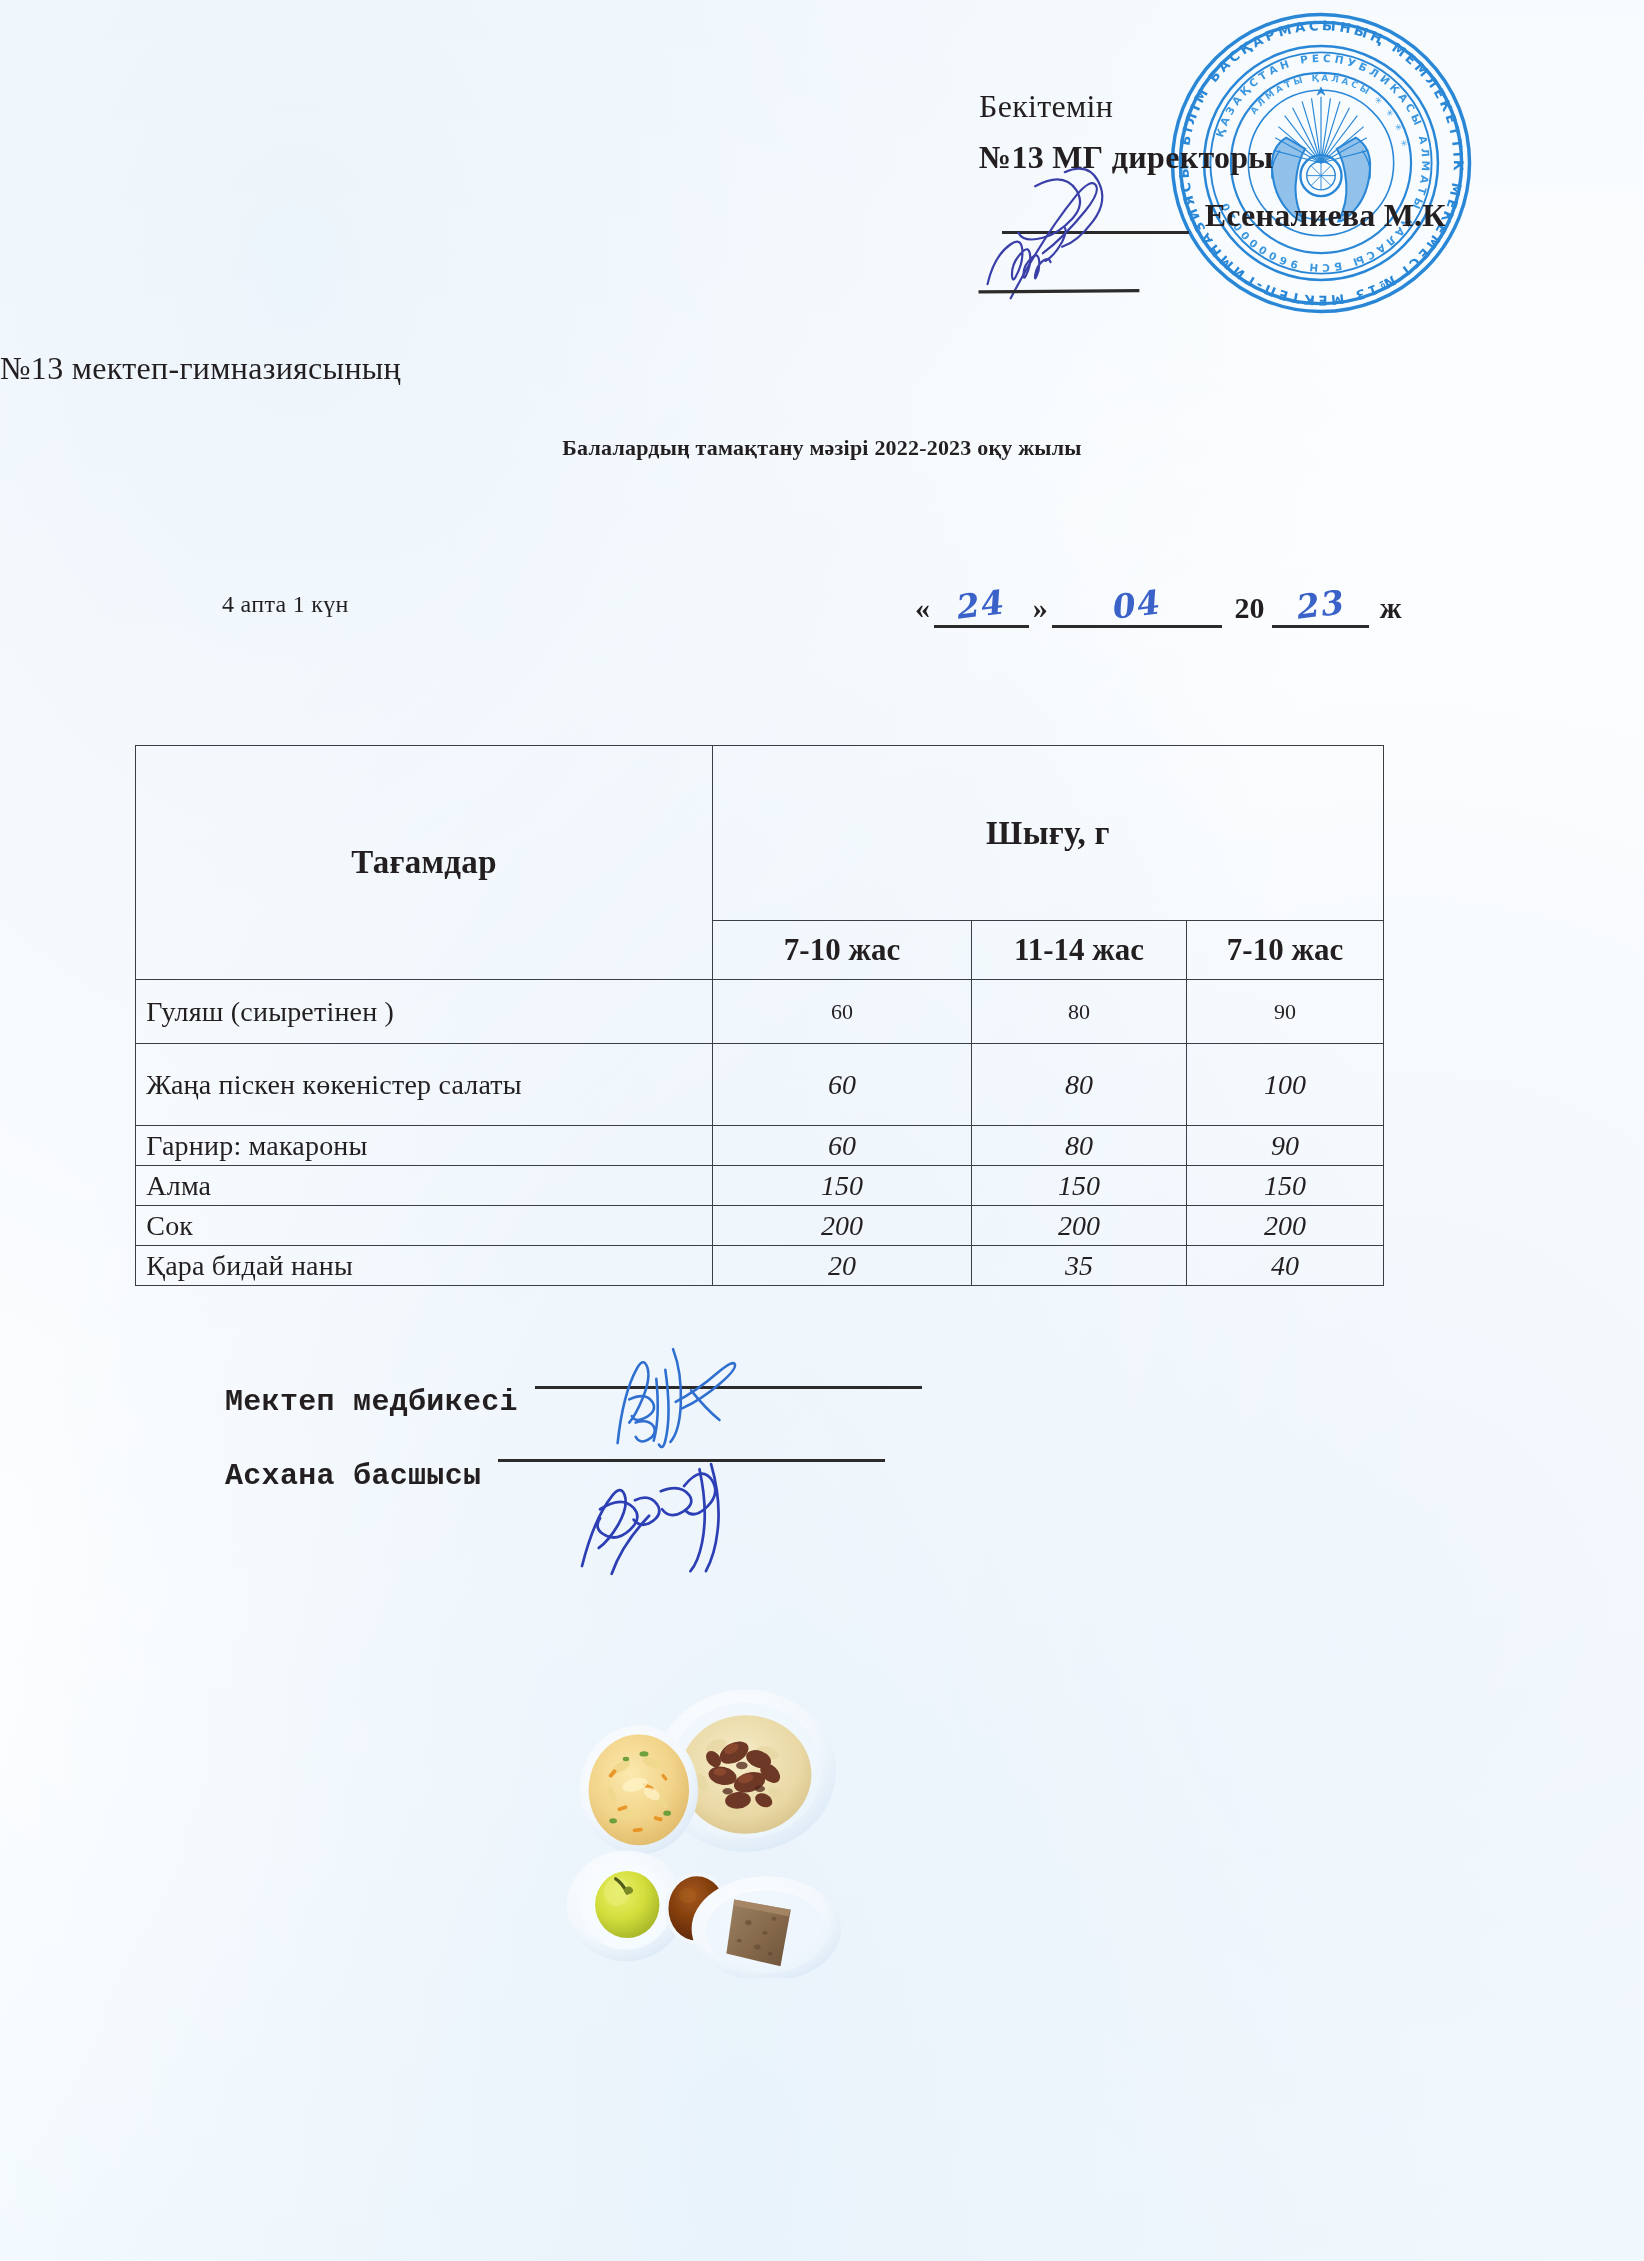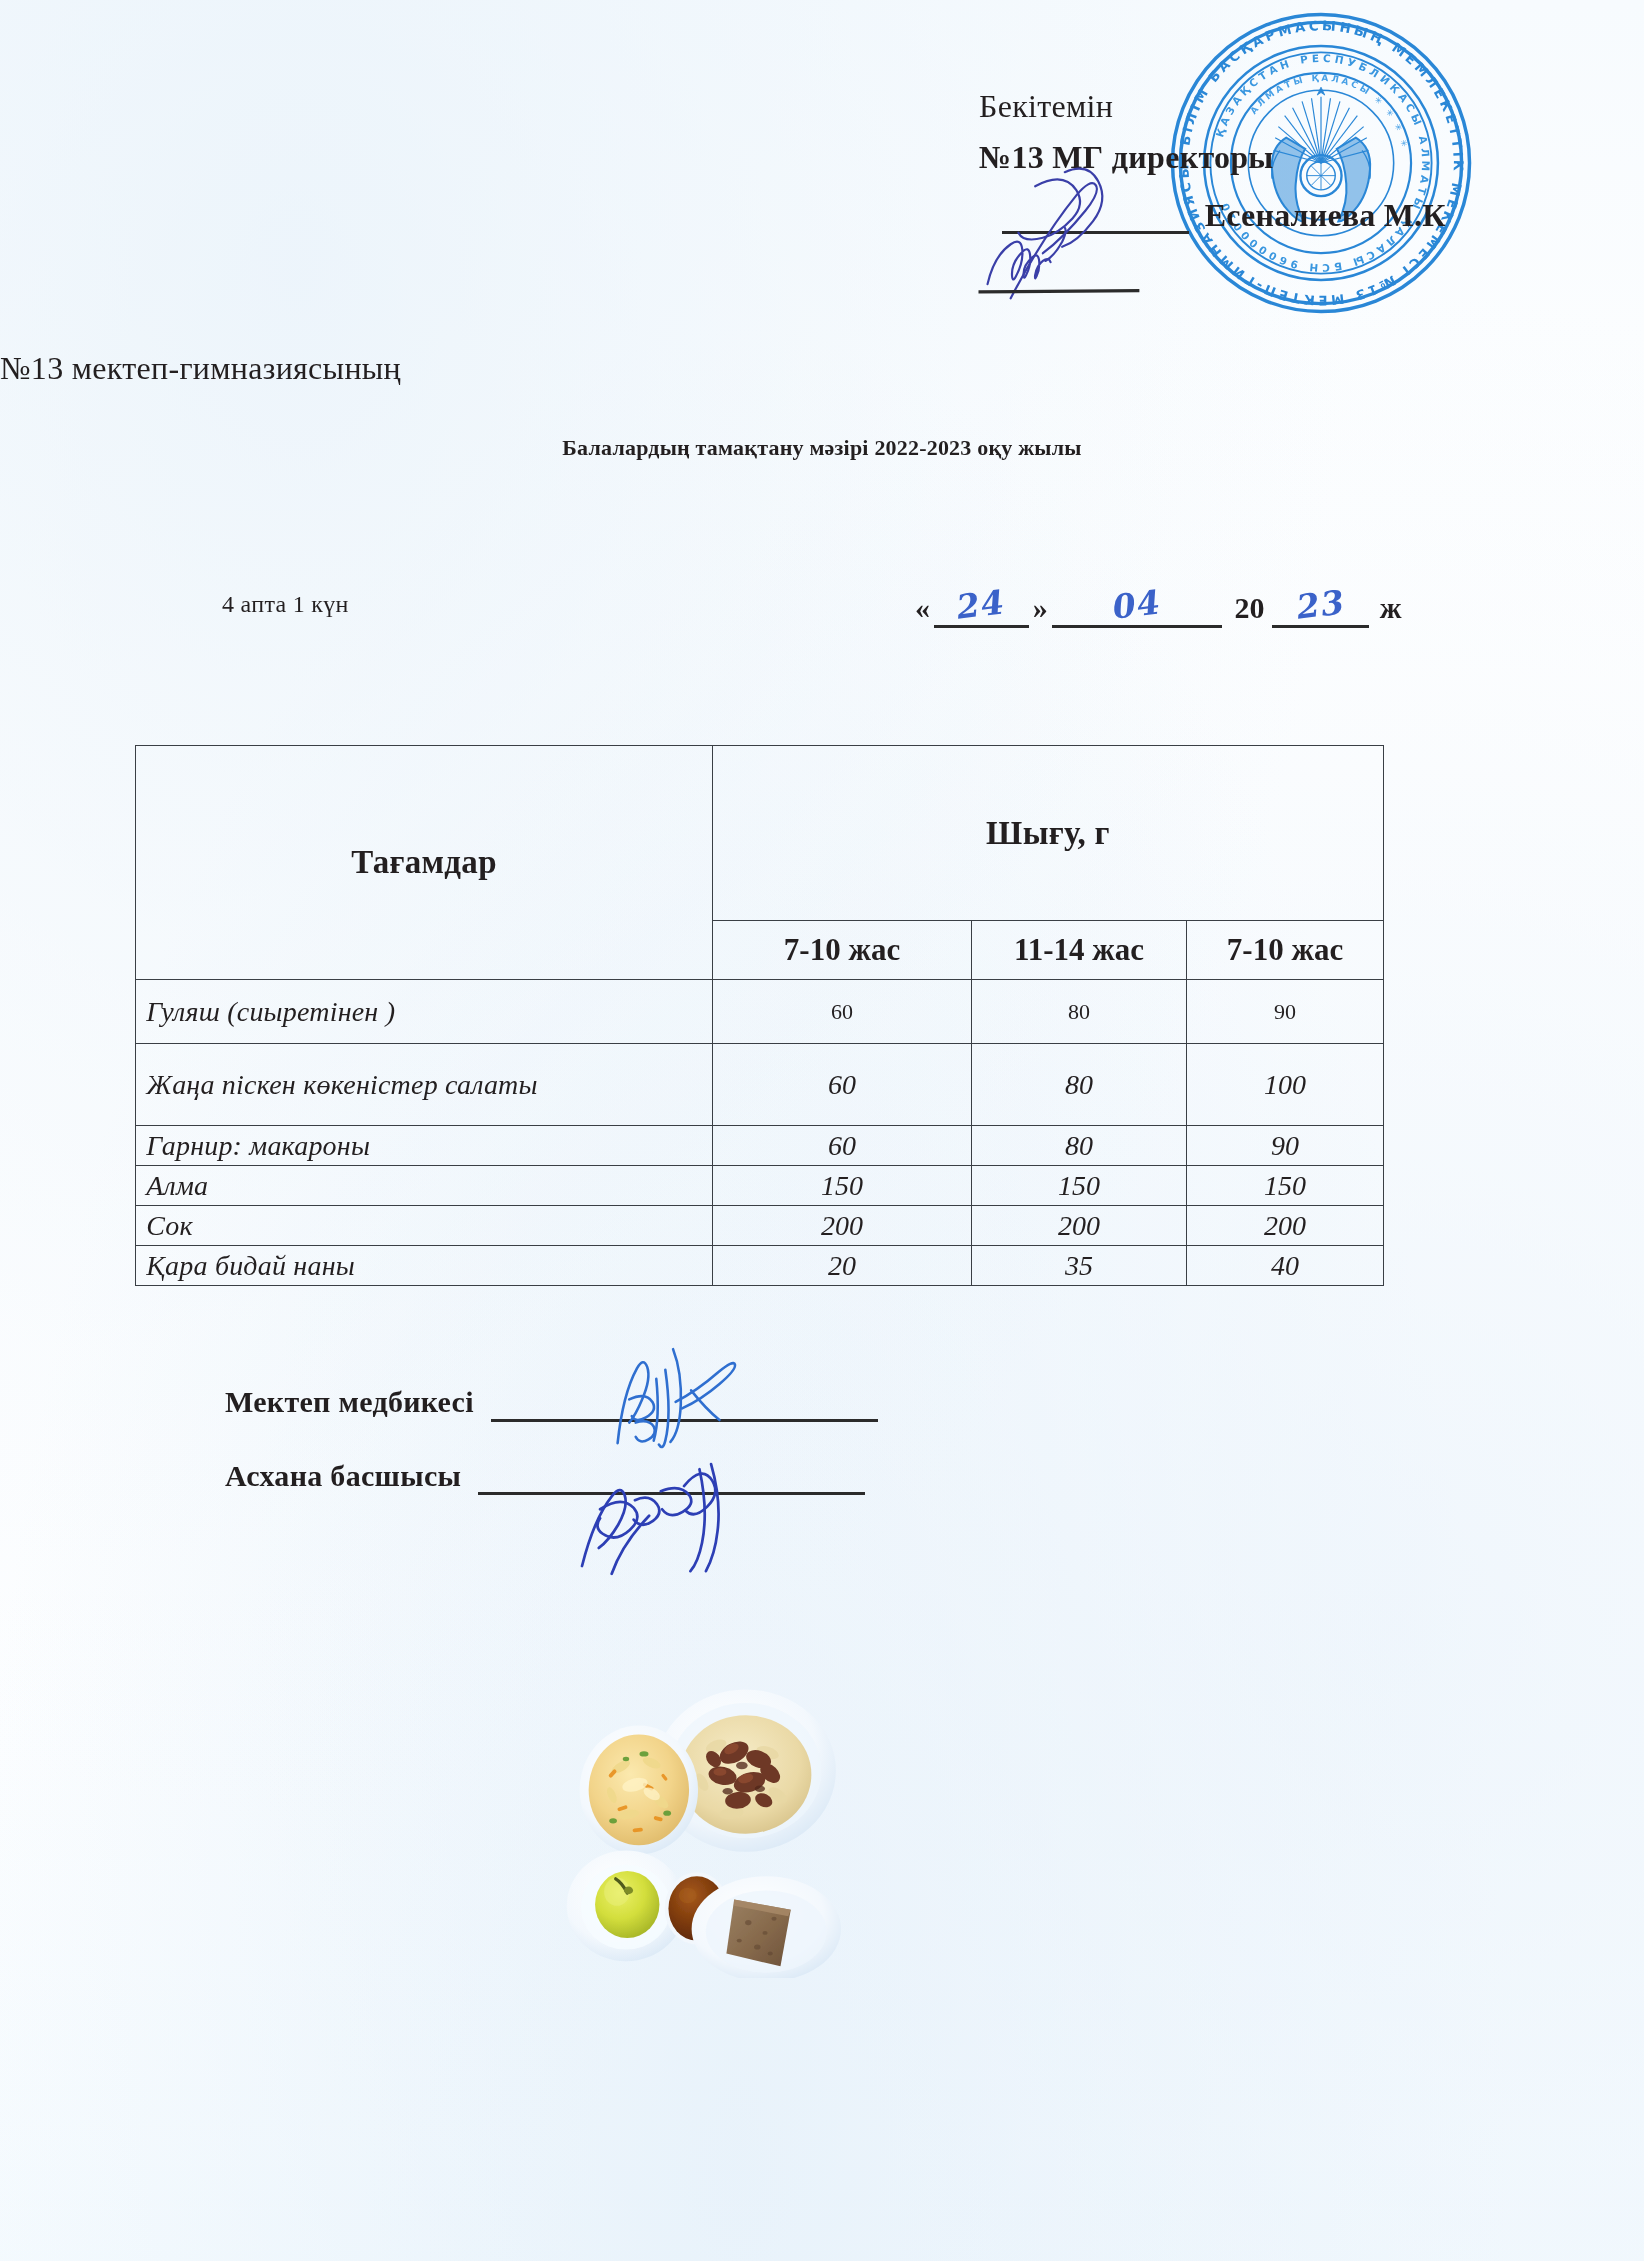--- a/index.html
+++ b/index.html
@@ -193,21 +193,20 @@
   }
   .th-sub {
     height: 58px;
     text-align: center;
     font-size: 31px;
     font-weight: bold;
     letter-spacing: 0px;
     margin-top: 16px;
   }
   .dish {
-    font-style: italic;
     font-size: 28px;
     padding-left: 10.3px !important;
     letter-spacing: 0.2px;
     white-space: nowrap;
   }
   .val {
     text-align: center;
     font-style: italic;
     font-size: 28px;
   }
@@ -222,22 +221,22 @@
 
   
   .sig-block {
     position: absolute;
     left: 225px;
     top: 1385px;
     z-index: 5;
   }
   .sig-row {
     display: flex;
-    align-items: flex-end;
     margin-bottom: 37px;
+    font-family: Liberation Mono, monospace;
   }
   .sig-label {
     font-size: 30px;
     font-weight: bold;
     letter-spacing: 0.3px;
     white-space: nowrap;
     padding-bottom: 2.6px;
   }
   .sig-rule {
     width: 387px;

